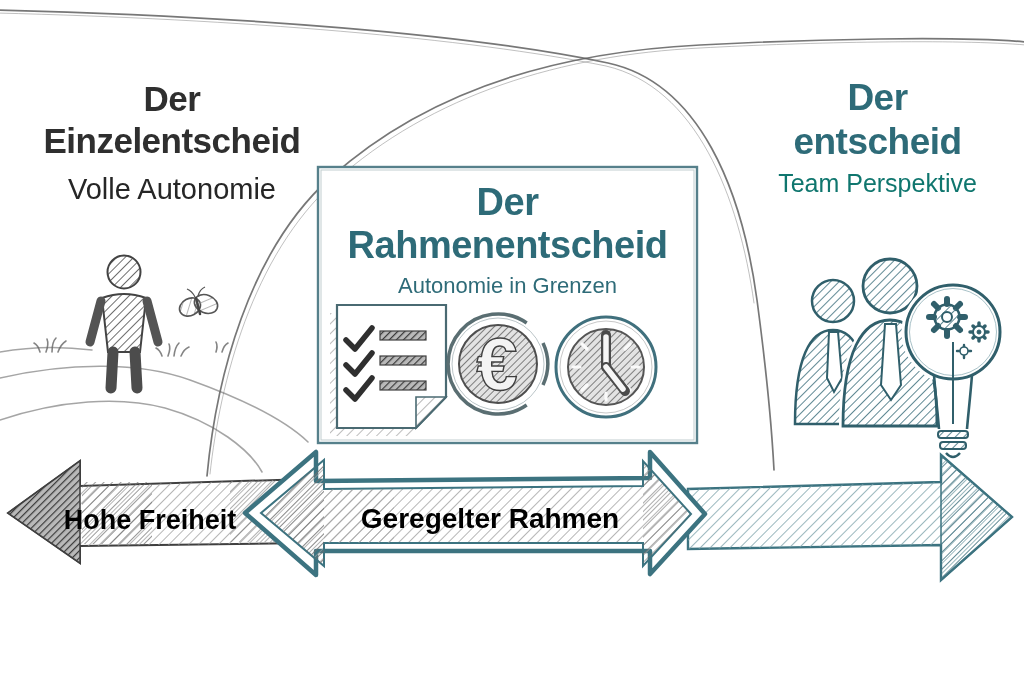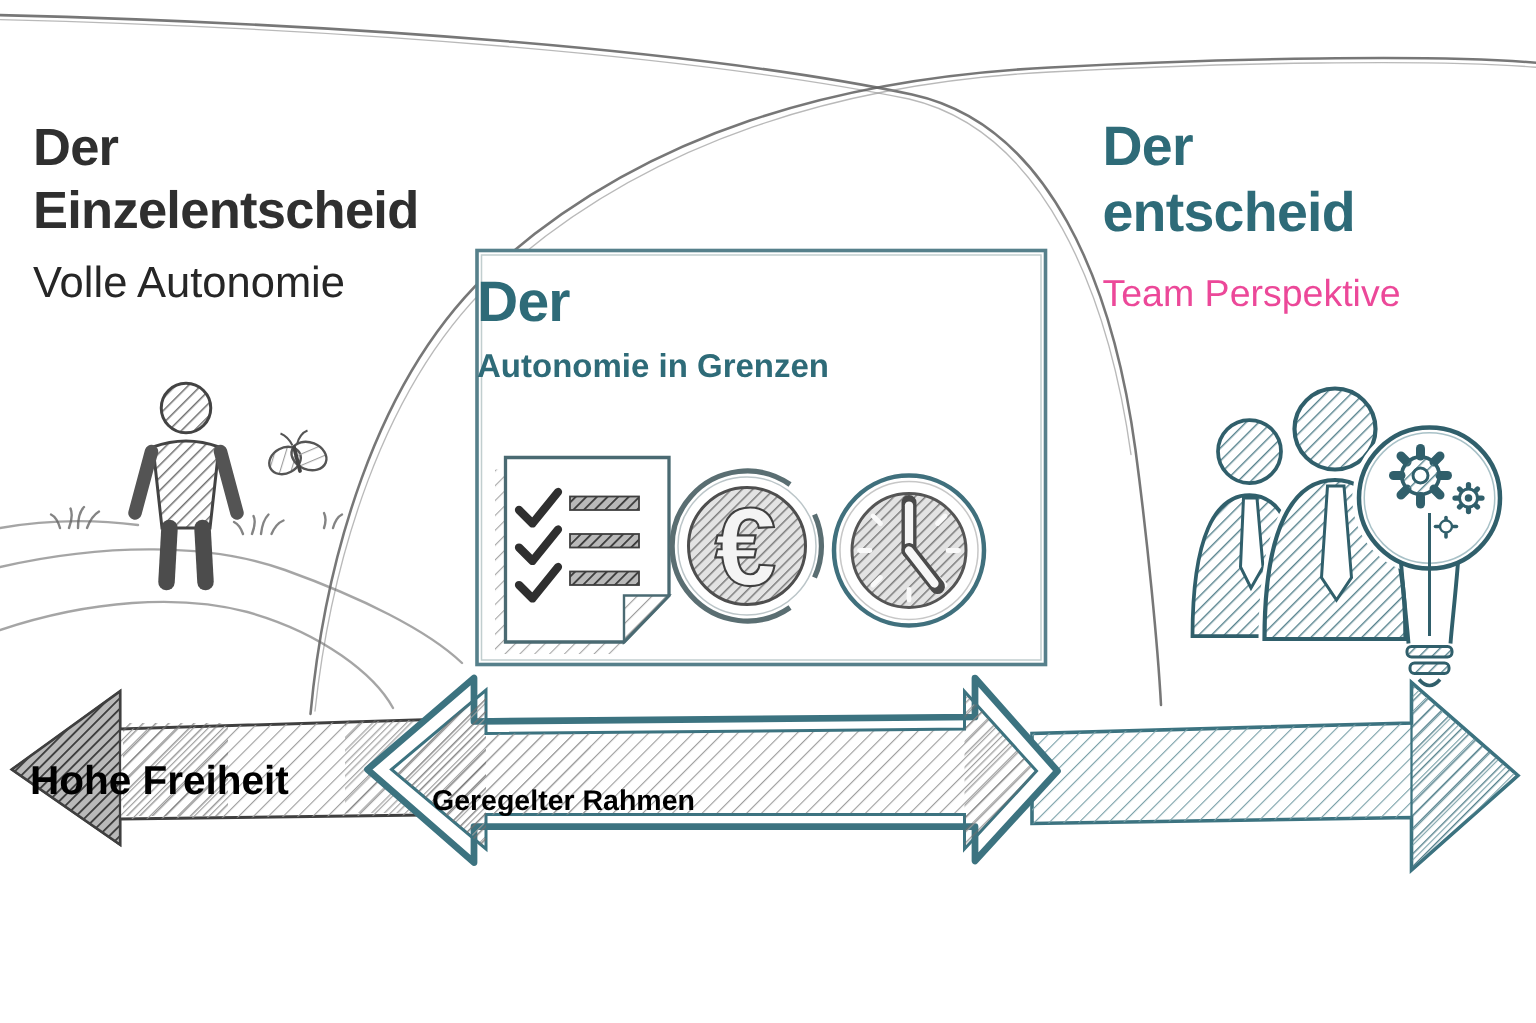--- a/index.html
+++ b/index.html
@@ -1,28 +1,28 @@
 <!DOCTYPE html>
 <html><head>
 <meta charset="utf-8">
 <style>
   html,body{margin:0;padding:0;background:#fff;}
   .stage{
     position:relative;width:1024px;height:682px;background:#ffffff;overflow:hidden;
     font-family:"Liberation Sans",sans-serif;
   }
   .stage svg{position:absolute;left:0;top:0;}
-  .txt{position:absolute;white-space:nowrap;z-index:5;}
+  .txt{position:absolute;text-align:center;white-space:nowrap;z-index:5;}
   .title-ink{color:#2f2f2f;font-weight:bold;font-size:35px;line-height:1.2;letter-spacing:-0.5px;}
   .sub-ink{color:#262626;font-size:29px;line-height:1.2;margin-top:10px;font-weight:normal;}
   .title-teal{color:#2e6b78;font-weight:bold;letter-spacing:-0.5px;}
   .center-title{font-size:38px;line-height:1.12;}
-  .center-sub{color:#2e6b78;font-size:22px;margin-top:7px;font-weight:bold;}
+  .center-sub{color:#2e6b78;font-size:22px;margin-top:7px;font-weight:normal;}
   .right-title{font-size:37px;line-height:1.2;}
-  .right-sub{color:#ec4899;font-size:25px;margin-top:17px;font-weight:normal;}
+  .right-sub{color:#0f766e;font-size:25px;margin-top:4px;font-weight:normal;}
   .axis-label{font-weight:bold;}
   .axis-ink{color:#000000;}
   .axis-teal{color:#2e6b78;}
 </style>
 </head>
 <body>
 
 <div class="stage">
 
   <svg width="1024" height="682" viewBox="0 0 1024 682">
@@ -223,27 +223,28 @@
   </svg>
 
   <div class="txt" style="left:22px;top:78px;width:300px;">
     <div class="title-ink">Der</div>
     <div class="title-ink">Einzelentscheid</div>
     <div class="sub-ink">Volle Autonomie</div>
   </div>
 
   <div class="txt" style="left:318px;top:181px;width:379px;">
     <div class="title-teal center-title">Der</div>
+    <div class="title-teal center-title">Rahmenentscheid</div>
     <div class="center-sub">Autonomie in Grenzen</div>
   </div>
 
   <div class="txt" style="left:735px;top:76px;width:285px;">
     <div class="title-teal right-title">Der</div>
     <div class="title-teal right-title">entscheid</div>
     <div class="right-sub">Team Perspektive</div>
   </div>
 
   <div class="txt axis-label axis-ink" style="left:20px;top:505px;width:260px;font-size:27px;">Hohe Freiheit</div>
 
-  <div class="txt axis-label axis-ink" style="left:288px;top:503px;width:380px;font-size:19px;margin-top:21px;">Geregelter Rahmen</div>
+  <div class="txt axis-label axis-ink" style="left:300px;top:503px;width:380px;font-size:28px;">Geregelter Rahmen</div>
 
 
 </div>
 
 </body></html>

